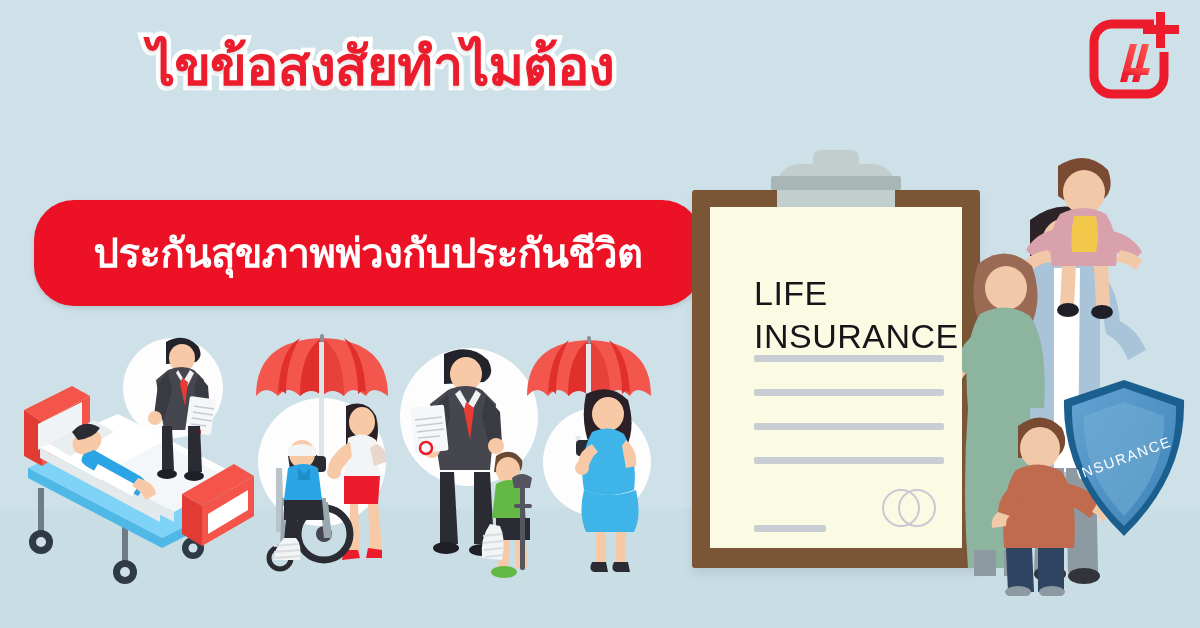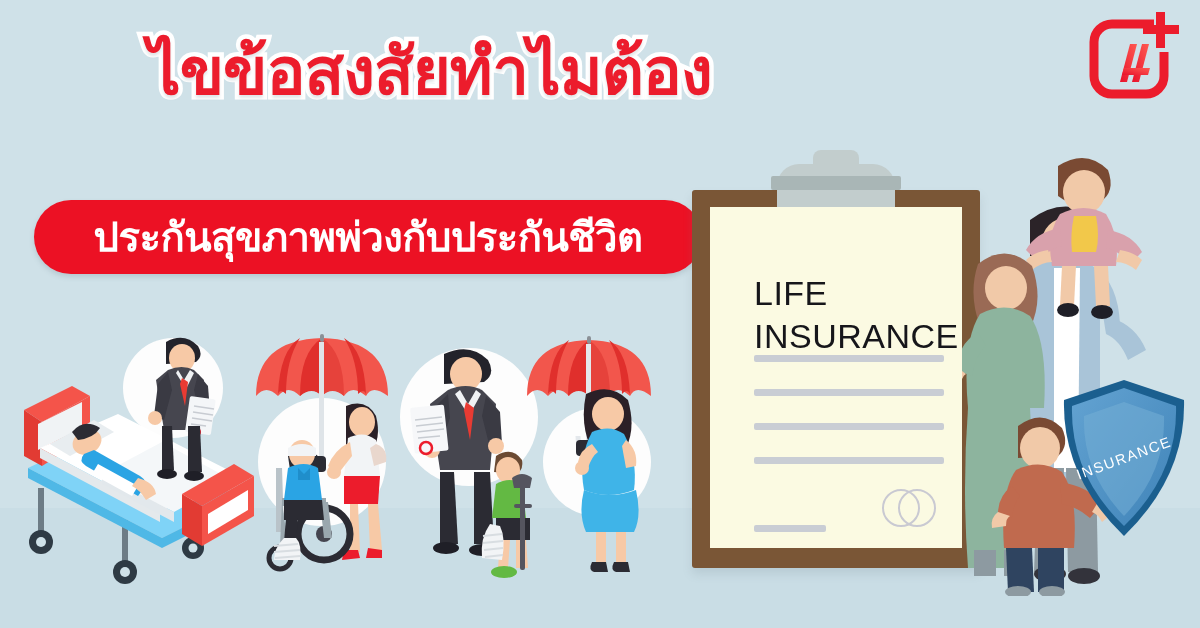--- a/index.html
+++ b/index.html
@@ -15,35 +15,35 @@
     overflow:hidden;
   }
   .ground{
     position:absolute;left:0;right:0;bottom:0;height:120px;
     background:#c9dde5;
   }
 
   
   .headline{
     position:absolute;left:148px;top:38px;
-    font-size:65px;line-height:1.05;font-weight:700;
+    font-size:54px;line-height:1.05;font-weight:700;
     color:#ec1c2c;
     letter-spacing:-1px;
     white-space:nowrap;
     -webkit-text-stroke:9px #ffffff;
     paint-order:stroke fill;
     text-shadow:0 3px 3px rgba(120,140,150,.22);
   }
   .subtitle-pill{
     position:absolute;left:34px;top:200px;
     height:74px;min-width:600px;
     background:#ec1124;
     border-radius:40px;
     display:flex;align-items:center;justify-content:center;
-    padding:0 34px;
+    padding:16px 34px;
     box-shadow:0 3px 5px rgba(110,130,140,.25);
   }
   .subtitle-pill span{
     color:#fff;font-size:40px;font-weight:700;white-space:nowrap;letter-spacing:-.5px;
   }
 
   
   .logo{
     position:absolute;right:18px;top:8px;width:102px;height:92px;
   }

